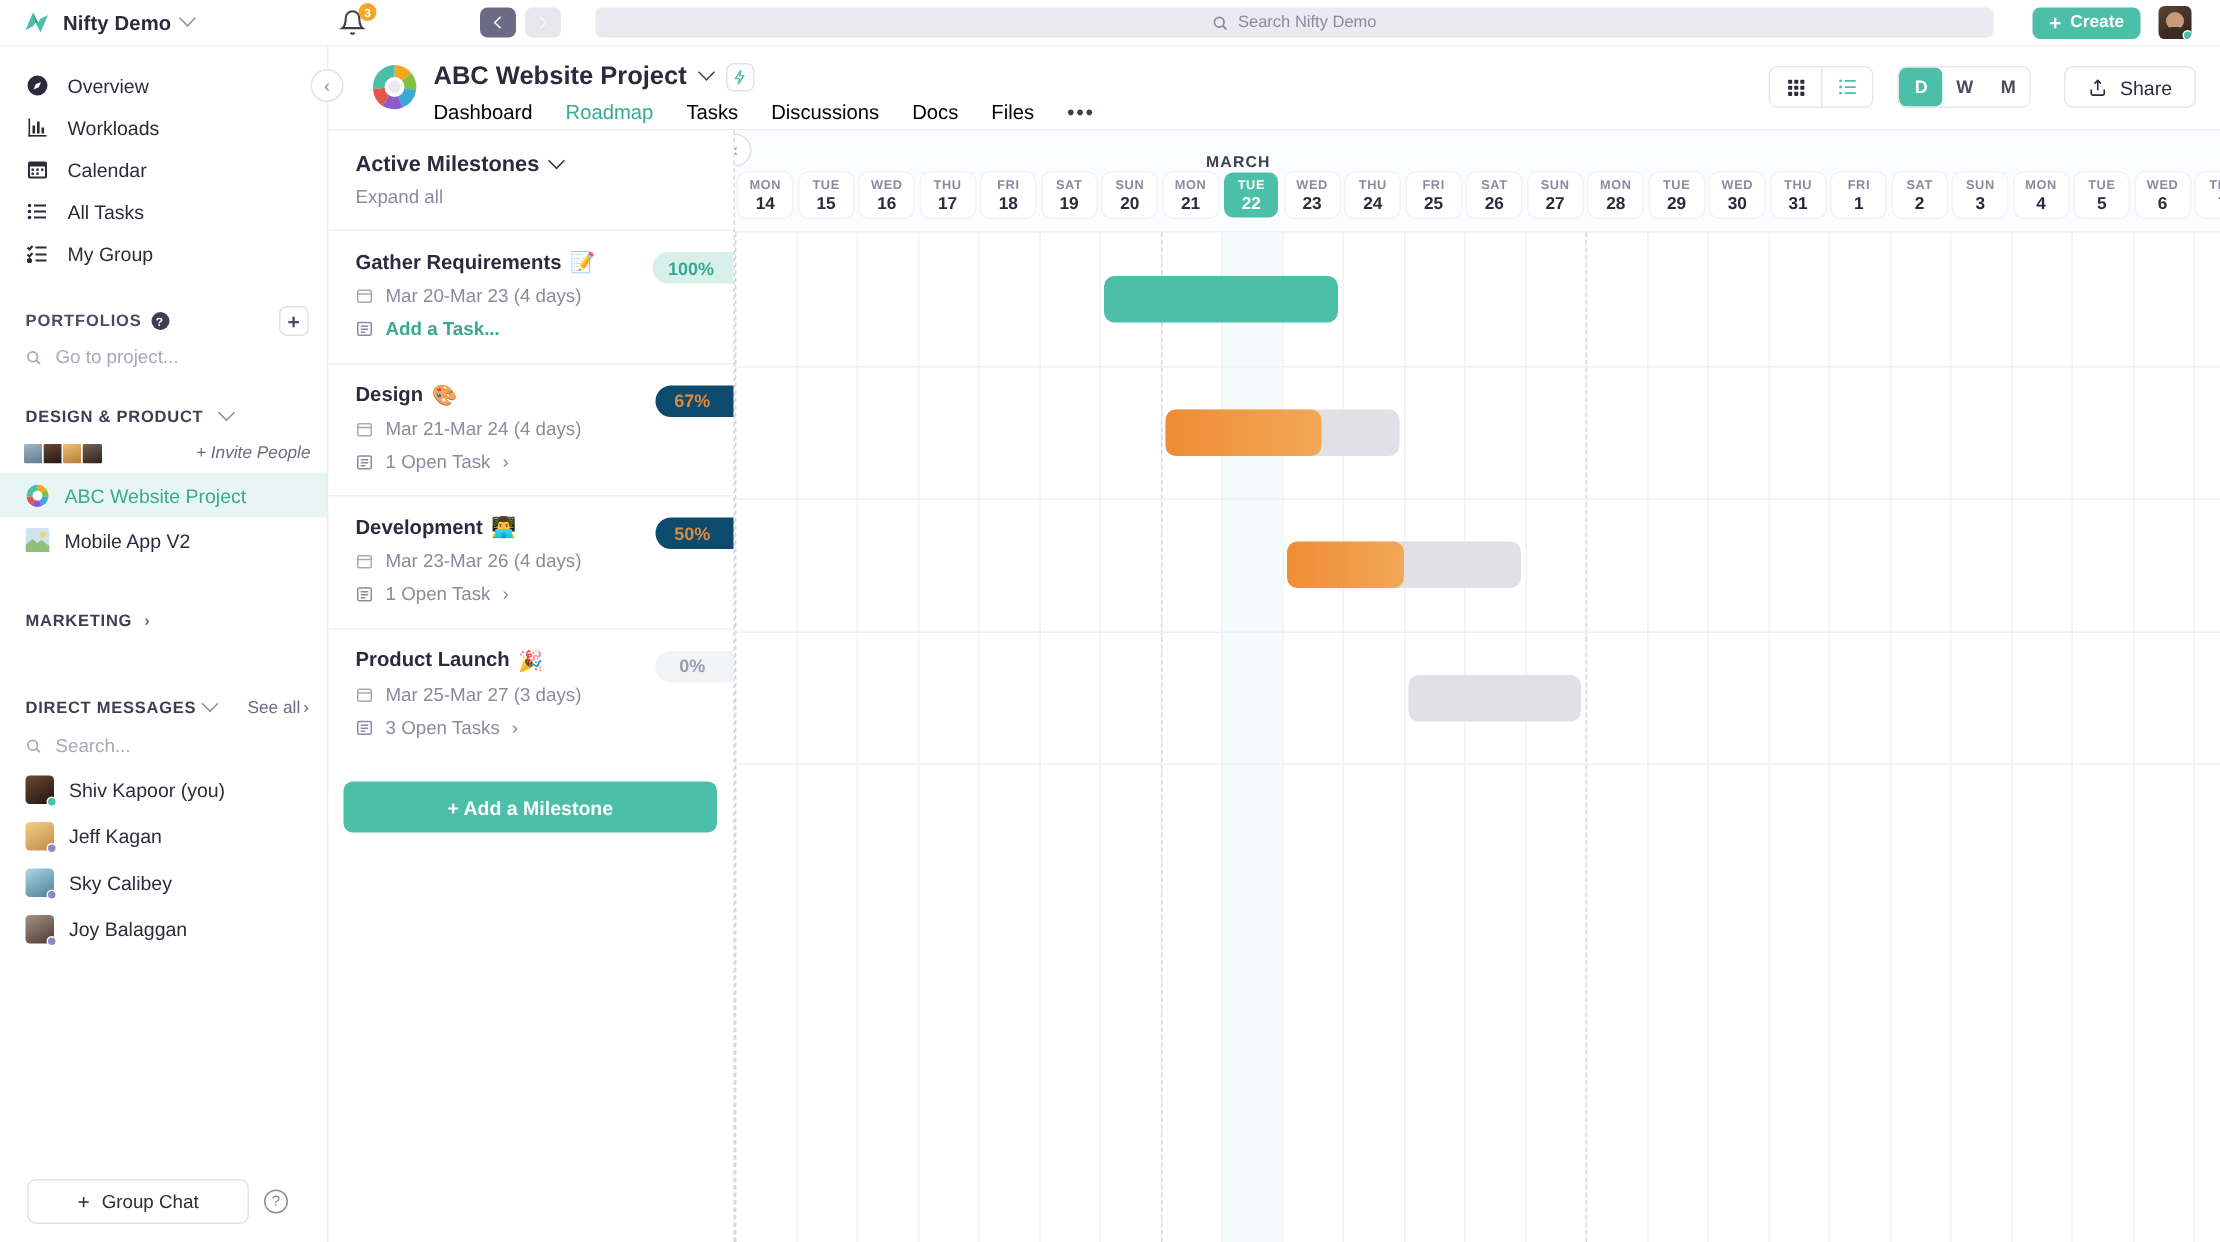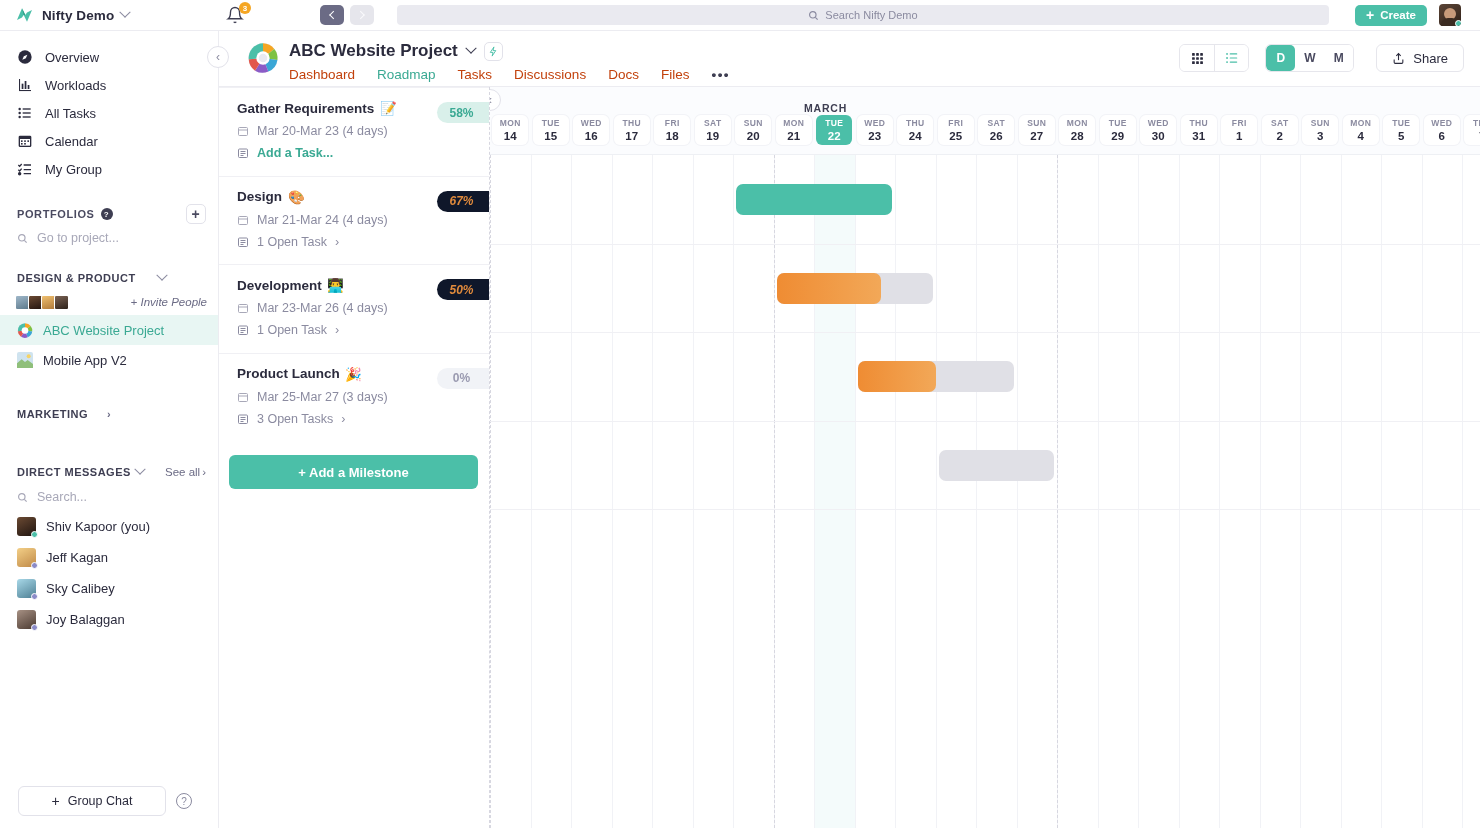--- a/index.html
+++ b/index.html
@@ -66,21 +66,21 @@
   .ico { width: 16px; height: 16px; flex: none; display:flex; align-items:center; justify-content:center; }
   .section-head {
     display: flex; align-items: center; padding: 0 12px 0 17px; height: 22px; margin-top: 20px;
     font-size: 11px; font-weight: 700; letter-spacing: .6px; color: #4a4a60;
   }
   .qmark { width: 12px; height: 12px; border-radius: 50%; background: #3e3e52; color: #fff;
            font-size: 8px; display: flex; align-items: center; justify-content: center; margin-left: 6px; font-weight:700;}
   .plus-box { margin-left: auto; width: 20px; height: 20px; border: 1px solid #e2e2ea; border-radius: 5px;
               display: flex; align-items: center; justify-content: center; color: #4a4a60; font-size: 14px; cursor:pointer;}
   .go-proj { display: flex; align-items: center; gap: 9px; padding-left: 17px; height: 26px; font-size: 12.5px; color: #a8a8b8; }
-  .grp-head { display: flex; align-items: center; gap: 19px; padding-left: 17px; height: 22px; margin-top: 16px;
+  .grp-head { display: flex; align-items: center; gap: 8px; padding-left: 17px; height: 22px; margin-top: 16px;
               font-size: 11px; font-weight: 700; letter-spacing: .5px; color: #3e3e52; cursor:pointer;text-align:right;}
   .avatars-row { display: flex; align-items: center; padding-left: 15px; height: 26px; }
   .mini-av { width: 15px; height: 15px; border-radius: 2px; border: 1px solid #fff; margin-right: -2px; }
   .invite { margin-left: auto; margin-right: 11px; font-size: 11.5px; color: #6b6b85; cursor:pointer;font-style:italic; }
   .proj-item { display:flex; align-items:center; gap:10px; height:30px; padding-left:17px; font-size:13px; cursor:pointer; }
   .proj-item.active { background: #e8f6f3; color: #3aa993; font-weight: 500; }
   .dm-head { display:flex; align-items:center; padding: 0 12px 0 17px; height: 22px; margin-top: 36px;
              font-size: 11px; font-weight: 700; letter-spacing:.5px; color:#3e3e52; }
   .see-all { margin-left:auto; font-size: 11.5px; font-weight: 400; color:#6b6b85; letter-spacing:0; cursor:pointer; display:flex; align-items:center; gap:2px;}
   .dm-search { display:flex; align-items:center; gap:9px; padding-left:17px; height:28px; font-size:12.5px; color:#a8a8b8; }
@@ -97,21 +97,21 @@
   .proj-header { position: absolute; top: 31px; left: 219px; width: 1261px; height: 56px;
                  background:#fff; border-bottom: 1px solid #ececf1; }
   .collapse-btn { position:absolute; left: -12px; top: 15px; width:22px; height:22px; border-radius:50%;
                   background:#fff; border:1px solid #e2e2ea; display:flex; align-items:center; justify-content:center; cursor:pointer;}
   .proj-avatar { position:absolute; left: 28px; top: 11px; width: 32px; height: 32px; border-radius: 50%; }
   .proj-title { position:absolute; left: 70px; top: 10px; display:flex; align-items:center; gap:9px; }
   .proj-title .t { font-size:17px; font-weight:700; color:#2b2b3d; }
   .bolt-box { width:19px; height:19px; border:1px solid #e2e2ea; border-radius:5px; display:flex;
               align-items:center; justify-content:center; cursor:pointer; }
   .tabs { position:absolute; left:70px; top: 36px; display:flex; gap: 22px; }
-  .tab { font-size:13.5px; color:#c2410c; padding-bottom: 7px; cursor:pointer; }
+  .tab { font-size:13.5px; color:#000000; padding-bottom: 7px; cursor:pointer; }
   .tab.active { color:#3aa993; border-bottom: 2px solid #3aa993; font-weight: 500; }
   .dots { letter-spacing: 1.5px; font-weight: 700; color:#3e3e52; }
   .hdr-right { position:absolute; right: 16px; top: 13px; display:flex; align-items:center; gap:0; }
   .viewtoggle { display:flex; border:1px solid #e6e6ec; border-radius:6px; overflow:hidden; height:28px; }
   .vt-btn { width:34px; display:flex; align-items:center; justify-content:center; cursor:pointer; background:#fff; }
   .vt-btn + .vt-btn { border-left:1px solid #e6e6ec; }
   .dwm { display:flex; border:1px solid #e6e6ec; border-radius:6px; overflow:hidden; height:28px; margin-left:16px; }
   .dwm div { width:29px; display:flex; align-items:center; justify-content:center; font-size:12px; font-weight:600;
              color:#4a4a60; cursor:pointer; background:#fff; }
   .dwm div.on { background:#4bbfa8; color:#fff; border-radius:5px; }
@@ -128,21 +128,21 @@
   .ms-row .name { font-size:13.5px; font-weight:700; color:#2b2b3d; display:flex; align-items:center; gap:6px;}
   .ms-meta { display:flex; align-items:center; gap:8px; margin-top:8px; font-size:12.5px; color:#8b8ba0; }
   .ms-meta.link { color:#8b8ba0; cursor:pointer; }
   .ms-meta.green { color:#3aa993; font-weight:600; }
   .pct {
     position:absolute; right: 0; top: 14px; height:21px; min-width:52px; padding: 0 13px 0 10px;
     border-radius: 11px 0 0 11px; display:flex; align-items:center; justify-content:center;
     font-size:12px; font-weight:600;
   }
   .pct.p100 { background:#d9f0ea; color:#3aa993; }
-  .pct.porange { background:#0f172a; color:#e08a3c;font-style:italic; }
+  .pct.porange { background:#0c4a6e; color:#e08a3c; }
   .pct.p0 { background:#f1f3f7; color:#9a9ab0; }
   .add-ms { margin: 14px 11px 0 10px; height:34px; background:#4bbfa8; color:#fff; border-radius:6px;
             display:flex; align-items:center; justify-content:center; font-size:13px; font-weight:600; cursor:pointer; }
 
   
   .tl { position:absolute; top:87px; left:490px; width:990px; height:741px; background:#fff; overflow:hidden; }
   .tl-headband { position:absolute; top:0; left:0; width:990px; height:68px; background:#fbfcfe;
                  border-bottom:1px solid #eef0f4; }
   .month { position:absolute; top:15px; font-size:10.5px; font-weight:700; letter-spacing:.8px; color:#3e3e52; }
   .daycell { position:absolute; top:28px; width:36px; height:30px; background:#fff; border-radius:6px;
@@ -236,44 +236,44 @@
             <rect x="11.5" y="6" width="2.6" height="12"></rect>
             <rect x="16" y="12" width="2.6" height="6"></rect>
           </svg>
       </span>
       <span>Workloads</span>
     </div>
 
     <div class="nav-item">
       <span class="ico">
         <svg width="16" height="16" viewBox="0 0 24 24" fill="#2b2b3d">
-            <circle cx="4" cy="6" r="1.8"></circle>
-            <circle cx="4" cy="12" r="1.8"></circle>
-            <circle cx="4" cy="18" r="1.8"></circle>
-            <rect x="8.5" y="5" width="12" height="2"></rect>
-            <rect x="8.5" y="11" width="12" height="2"></rect>
-            <rect x="8.5" y="17" width="12" height="2"></rect>
-          </svg>
-      </span>
-      <span>All Tasks</span>
-    </div>
-
-    <div class="nav-item">
-      <span class="ico">
-        <svg width="16" height="16" viewBox="0 0 24 24" fill="#2b2b3d">
             <rect x="2.5" y="4" width="19" height="17" rx="2"></rect>
             <rect x="4.5" y="9" width="15" height="10" fill="#fff"></rect>
             <rect x="6" y="11" width="2.4" height="2.4"></rect>
             <rect x="10.8" y="11" width="2.4" height="2.4"></rect>
             <rect x="15.6" y="11" width="2.4" height="2.4"></rect>
             <rect x="6" y="15" width="2.4" height="2.4"></rect>
             <rect x="10.8" y="15" width="2.4" height="2.4"></rect>
           </svg>
       </span>
       <span>Calendar</span>
+    </div>
+
+    <div class="nav-item">
+      <span class="ico">
+        <svg width="16" height="16" viewBox="0 0 24 24" fill="#2b2b3d">
+            <circle cx="4" cy="6" r="1.8"></circle>
+            <circle cx="4" cy="12" r="1.8"></circle>
+            <circle cx="4" cy="18" r="1.8"></circle>
+            <rect x="8.5" y="5" width="12" height="2"></rect>
+            <rect x="8.5" y="11" width="12" height="2"></rect>
+            <rect x="8.5" y="17" width="12" height="2"></rect>
+          </svg>
+      </span>
+      <span>All Tasks</span>
     </div>
 
     <div class="nav-item">
       <span class="ico">
         <svg width="16" height="16" viewBox="0 0 24 24" fill="none" stroke="#2b2b3d" stroke-width="2">
             <path d="M2 6l2 2 3-3.5"></path>
             <path d="M2 13l2 2 3-3.5"></path>
             <circle cx="4" cy="19" r="1.6" fill="#2b2b3d"></circle>
             <path d="M10 6h11M10 13h11M10 19h11"></path>
           </svg>
@@ -468,41 +468,48 @@
           <path d="M12 15V3"></path>
             <path d="M8 7l4-4 4 4"></path>
             <path d="M4 14v5a2 2 0 0 0 2 2h12a2 2 0 0 0 2-2v-5"></path>
         </svg>
         <span>Share</span>
       </div>
     </div>
   </div>
 
   <div class="ms-panel">
+    <div class="ms-panel-head">
+      <div class="title">
+        <span>Active Milestones</span>
+        <i class="chev" style="border-color:#2b2b3d;border-width:1.8px"></i>
+      </div>
+      <div class="expand">Expand all</div>
+    </div>
 
     <div class="ms-row">
       <div class="name">
         <span>Gather Requirements</span>
         <span>📝</span>
       </div>
       <div class="ms-meta">
         <svg width="12" height="12" viewBox="0 0 24 24" fill="none" stroke="#a8a8b8" stroke-width="2">
             <rect x="3" y="5" width="18" height="16" rx="2"></rect>
             <path d="M3 10h18"></path>
           </svg>
         <span>Mar 20-Mar 23 (4 days)</span>
       </div>
       <div class="ms-meta green">
         <svg width="12" height="12" viewBox="0 0 24 24" fill="none" stroke="#8b8ba0" stroke-width="2">
             <rect x="3" y="4" width="18" height="17" rx="2"></rect>
             <path d="M7 9h10M7 13h10M7 17h6"></path>
           </svg>
         <span>Add a Task...</span>
       </div>
-      <div class="pct p100">58%</div>
+      <div class="pct p100">100%</div>
     </div>
 
     <div class="ms-row">
       <div class="name">
         <span>Design</span>
         <span>🎨</span>
       </div>
       <div class="ms-meta">
         <svg width="12" height="12" viewBox="0 0 24 24" fill="none" stroke="#a8a8b8" stroke-width="2">
             <rect x="3" y="5" width="18" height="16" rx="2"></rect>

